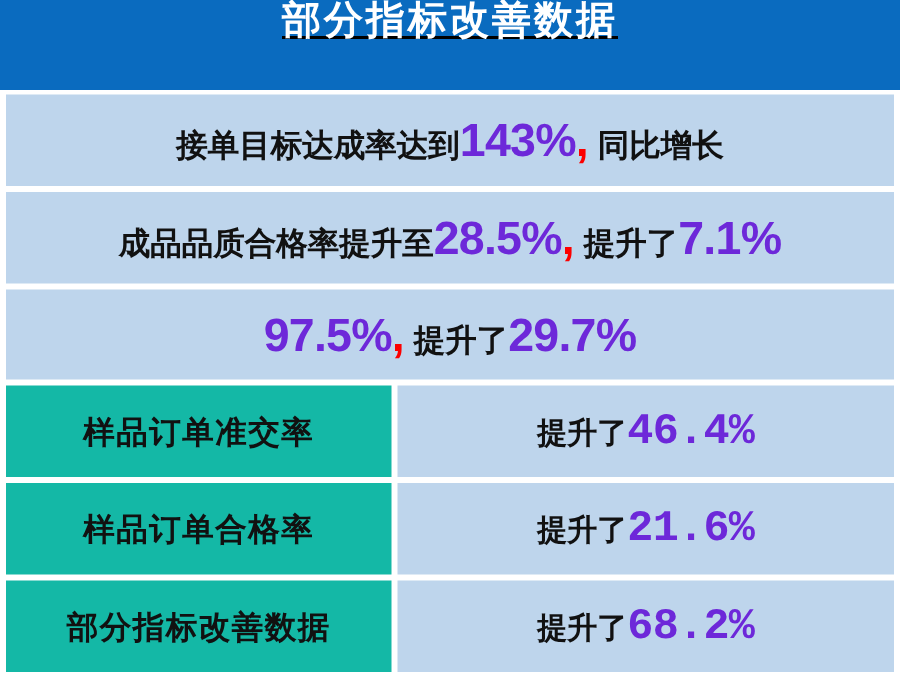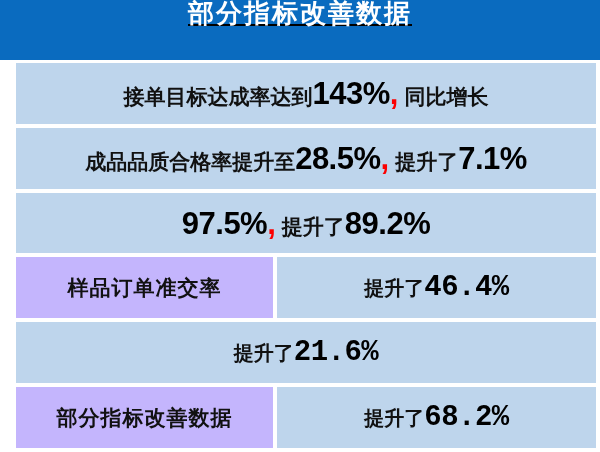--- a/index.html
+++ b/index.html
@@ -47,21 +47,21 @@
     height: 3px;
     background: #ffffff;
     flex: none;
   }
 
   
   .rows {
     flex: 1 1 auto;
     display: flex;
     flex-direction: column;
-    padding: 0 4px 4px 16px;
+    padding: 0 4px 4px 4px;
     box-sizing: border-box;
     gap: 4px;
     background: #ffffff;
   }
 
   
   .row-full {
     flex: 1 1 0;
     background: #bed5ec;
     display: flex;
@@ -78,21 +78,21 @@
     align-items: baseline;
   }
 
   .cn {
     color: #111111;
     font-size: 21px;
     font-weight: bold;
     letter-spacing: 0px;
   }
   .num {
-    color: #000000;
+    color: #6d28d9;
     font-size: 31px;
     font-weight: bold;
     letter-spacing: -0.5px;
   }
   .num-sep {
     color: #fc0000;
     font-size: 31px;
     font-weight: bold;
     padding-right: 6px;
   }
@@ -100,21 +100,21 @@
   
   .row-split {
     flex: 1 1 0;
     display: flex;
     gap: 4px;
     box-sizing: border-box;
   }
   .cell-label {
     width: 257px;
     flex: none;
-    background: #c4b5fd;
+    background: #14b8a6;
     display: flex;
     align-items: center;
     justify-content: center;
     box-sizing: border-box;
   }
   .cell-value {
     flex: 1 1 auto;
     background: #bed5ec;
     display: flex;
     align-items: center;
@@ -162,37 +162,40 @@
           <span class="cn">提升了</span>
           <span class="num">7.1%</span>
       </div>
     </div>
 
     <div class="row-full">
       <div class="sentence">
           <span class="num">97.5%</span>
           <span class="num-sep">,</span>
           <span class="cn">提升了</span>
-          <span class="num">89.2%</span>
+          <span class="num">29.7%</span>
       </div>
     </div>
 
     <div class="row-split">
       <div class="cell-label">
         <span class="cn">样品订单准交率</span>
       </div>
       <div class="cell-value">
         <div class="sentence">
           <span class="cn">提升了</span>
             <span class="num">46.4%</span>
         </div>
       </div>
     </div>
 
     <div class="row-split">
+      <div class="cell-label">
+        <span class="cn">样品订单合格率</span>
+      </div>
       <div class="cell-value">
         <div class="sentence">
           <span class="cn">提升了</span>
             <span class="num">21.6%</span>
         </div>
       </div>
     </div>
 
     <div class="row-split">
       <div class="cell-label">

